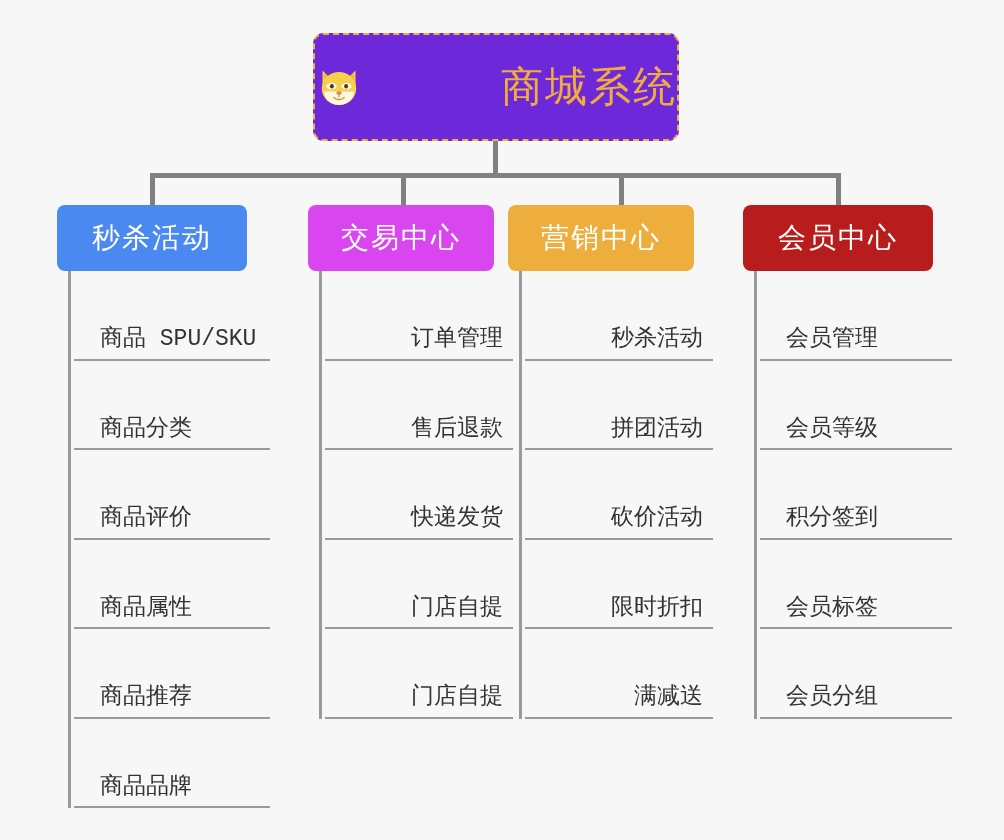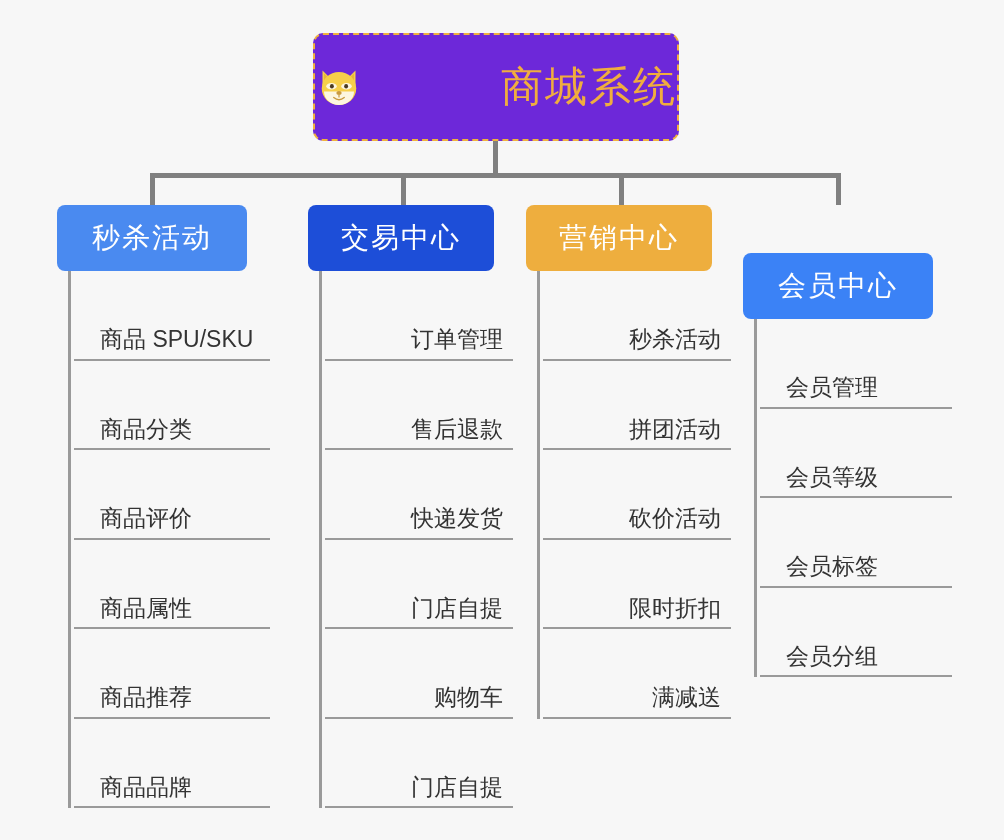--- a/index.html
+++ b/index.html
@@ -81,40 +81,40 @@
   .connector-drop.d2 { left: 619px; }
   .connector-drop.d3 { left: 836px; }
 
   
   .branch {
     position: absolute;
     top: 205px;
   }
   .branch.b0 { left: 57px;  width: 190px; }
   .branch.b1 { left: 308px; width: 186px; }
-  .branch.b2 { left: 526px; width: 186px; }
+  .branch.b2 { left: 508px; width: 186px; }
   .branch.b3 { left: 743px; width: 190px; }
 
   .branch-header {
     position: relative;
     height: 66px;
     border-radius: 8px;
     display: flex;
     align-items: center;
     justify-content: center;
     color: #ffffff;
     font-size: 28px;
     letter-spacing: 2px;
     white-space: nowrap;
     z-index: 2;
   }
   .branch.b0 .branch-header { background: #4a8af0; }
-  .branch.b1 .branch-header { background: #1d4ed8; text-align: center; }
+  .branch.b1 .branch-header { background: #d946ef; text-align: center; }
   .branch.b2 .branch-header { background: #eeae3e; }
-  .branch.b3 .branch-header { background: #3b82f6; margin-top: 48px; }
+  .branch.b3 .branch-header { background: #b91c1c; }
 
   
   .branch-items {
     position: relative;
     padding-left: 3px;
     margin-left: 11px;
     border-left: 3px solid #9a9a9a;
   }
 
   .leaf {
@@ -126,20 +126,21 @@
   }
   .leaf-label {
     display: inline-block;
     border-bottom: 2px solid #9a9a9a;
     padding: 0 10px 6px 26px;
     font-size: 23px;
     line-height: 1.15;
     color: #333333;
     white-space: nowrap;
     min-width: 160px;
+    font-family: Liberation Mono, monospace;
   }
   .branch.b1 .leaf-label,
   .branch.b2 .leaf-label { min-width: 152px; text-align: right; }
   .branch.b3 .leaf-label { min-width: 156px; }
 </style>
 </head>
 <body>
 
 <div id="mindmap">
 
@@ -207,23 +208,20 @@
       <div class="leaf">
           <span class="leaf-label">售后退款</span>
         </div>
       <div class="leaf">
           <span class="leaf-label">快递发货</span>
         </div>
       <div class="leaf">
           <span class="leaf-label">门店自提</span>
         </div>
       <div class="leaf">
-          <span class="leaf-label">购物车</span>
-        </div>
-      <div class="leaf">
           <span class="leaf-label">门店自提</span>
         </div>
     </div>
   </div>
 
   <div class="branch b2">
     <div class="branch-header">
       <span>营销中心</span>
     </div>
     <div class="branch-items">
@@ -250,20 +248,23 @@
       <span>会员中心</span>
     </div>
     <div class="branch-items">
       <div class="leaf">
           <span class="leaf-label">会员管理</span>
         </div>
       <div class="leaf">
           <span class="leaf-label">会员等级</span>
         </div>
       <div class="leaf">
+          <span class="leaf-label">积分签到</span>
+        </div>
+      <div class="leaf">
           <span class="leaf-label">会员标签</span>
         </div>
       <div class="leaf">
           <span class="leaf-label">会员分组</span>
         </div>
     </div>
   </div>
 
 </div>
 

